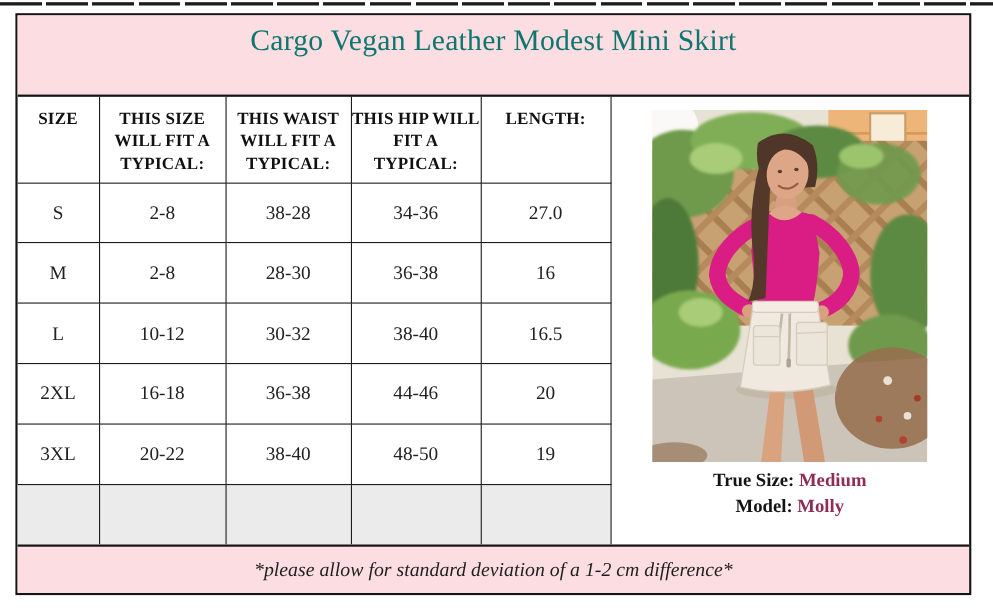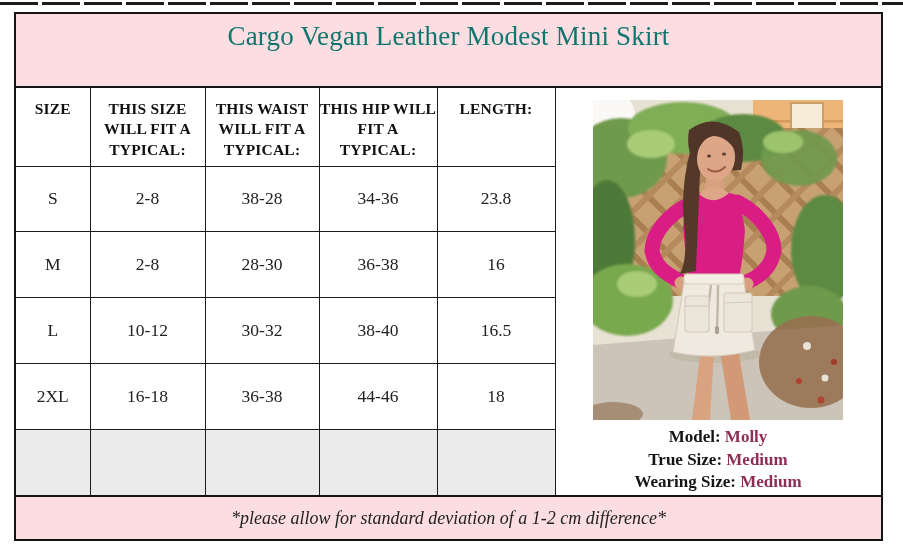--- a/index.html
+++ b/index.html
@@ -84,42 +84,49 @@
             <th>THIS HIP WILL FIT A TYPICAL:</th>
             <th>LENGTH:</th>
           </tr>
         </thead>
         <tbody>
           <tr>
             <td>S</td>
             <td>2-8</td>
             <td>38-28</td>
             <td>34-36</td>
-            <td>23.8</td>
+            <td>27.0</td>
           </tr>
           <tr>
             <td>M</td>
             <td>2-8</td>
             <td>28-30</td>
             <td>36-38</td>
             <td>16</td>
           </tr>
           <tr>
             <td>L</td>
             <td>10-12</td>
             <td>30-32</td>
             <td>38-40</td>
             <td>16.5</td>
           </tr>
           <tr>
             <td>2XL</td>
             <td>16-18</td>
             <td>36-38</td>
             <td>44-46</td>
-            <td>18</td>
+            <td>20</td>
+          </tr>
+          <tr>
+            <td>3XL</td>
+            <td>20-22</td>
+            <td>38-40</td>
+            <td>48-50</td>
+            <td>19</td>
           </tr>
           <tr class="empty-row">
             <td></td>
             <td></td>
             <td></td>
             <td></td>
             <td></td>
           </tr>
         </tbody>
       </table>
@@ -196,30 +203,26 @@
           <rect x="112" y="224" width="4" height="8" rx="1.5" fill="#aaa295"></rect>
           <rect x="122" y="226" width="4" height="8" rx="1.5" fill="#aaa295"></rect>
           <rect x="92" y="196" width="24" height="36" rx="3" fill="#ece5da" stroke="#d5ccbc" stroke-width="1.2"></rect>
           <rect x="131" y="193" width="28" height="39" rx="3" fill="#ece5da" stroke="#d5ccbc" stroke-width="1.2"></rect>
           <line x1="131" y1="203" x2="159" y2="202" stroke="#d5ccbc" stroke-width="1.2"></line>
           <line x1="92" y1="206" x2="116" y2="206" stroke="#d5ccbc" stroke-width="1.2"></line>
         </g>
       </svg>
       <div class="model-info">
         <div>
-          <span class="lbl">Model:</span>
-          <span class="val">Molly</span>
-        </div>
-        <div>
           <span class="lbl">True Size:</span>
           <span class="val">Medium</span>
         </div>
         <div>
-          <span class="lbl">Wearing Size:</span>
-          <span class="val">Medium</span>
+          <span class="lbl">Model:</span>
+          <span class="val">Molly</span>
         </div>
       </div>
     </div>
   </div>
 
   <div class="footnote">
     <span class="note">*please allow for standard deviation of a 1-2 cm difference*</span>
   </div>
 
 </div>

